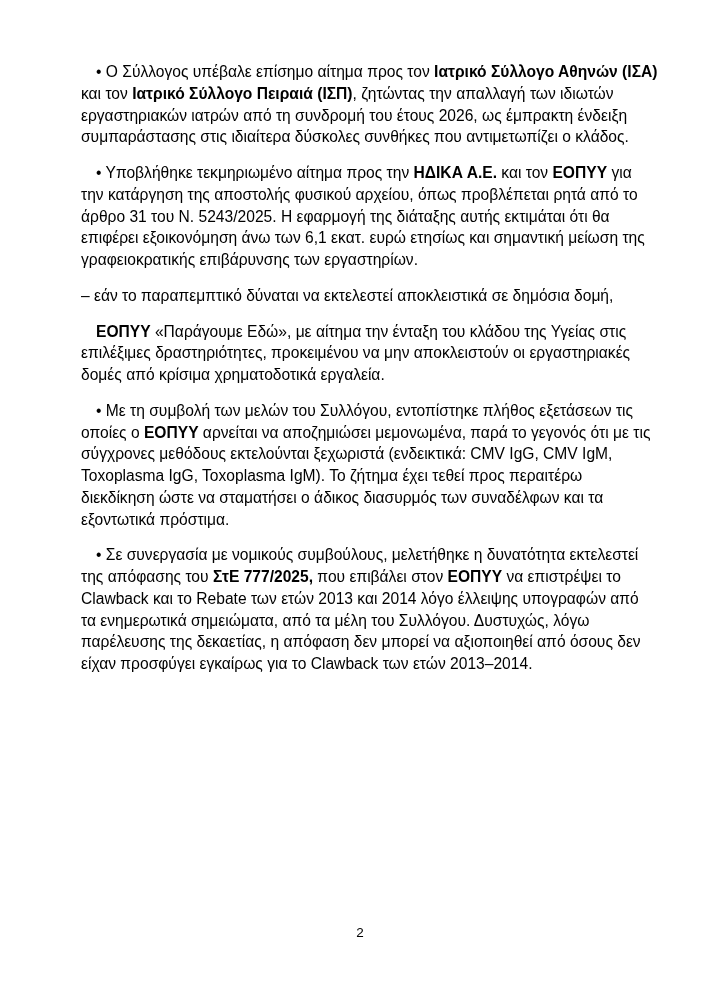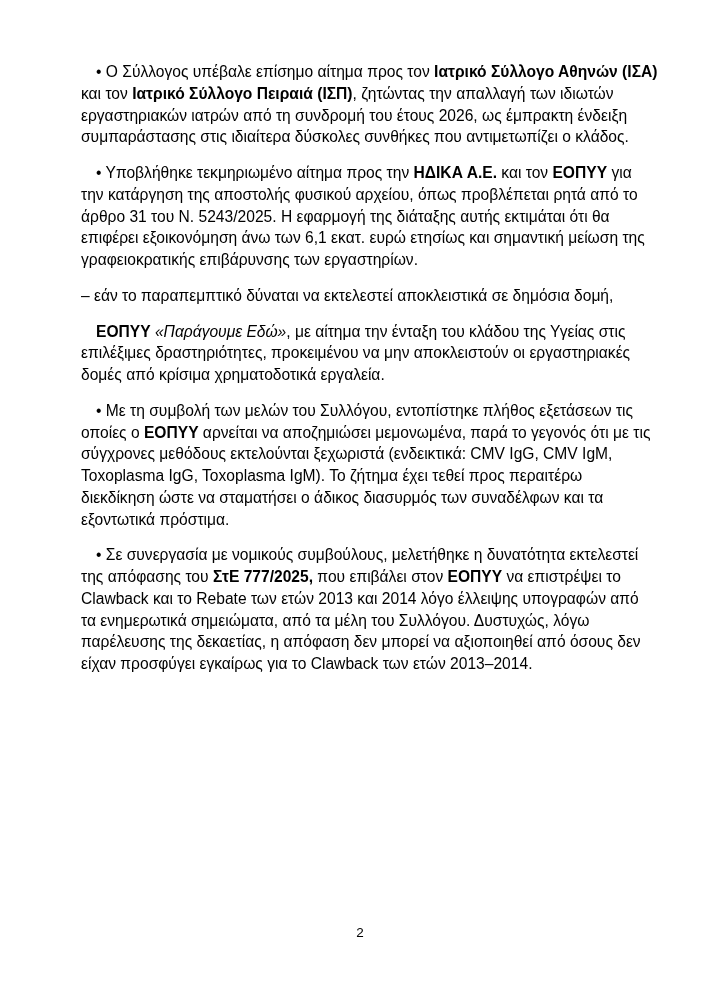--- a/index.html
+++ b/index.html
@@ -26,21 +26,21 @@
     margin-left: 24px;
   }
   .para {
     margin: 0 0 14px 0;
     white-space: pre-wrap;
   }
   .para.indent {
     text-indent: 15px;
   }
   .run-bold { font-weight: bold; }
-  .run-italic { font-style: italic; }
+  .run-italic { }
   .page-number {
     position: absolute;
     top: 924px;
     left: 0;
     width: 720px;
     text-align: center;
     font-size: 13.5px;
     line-height: 18px;
   }
 </style>

